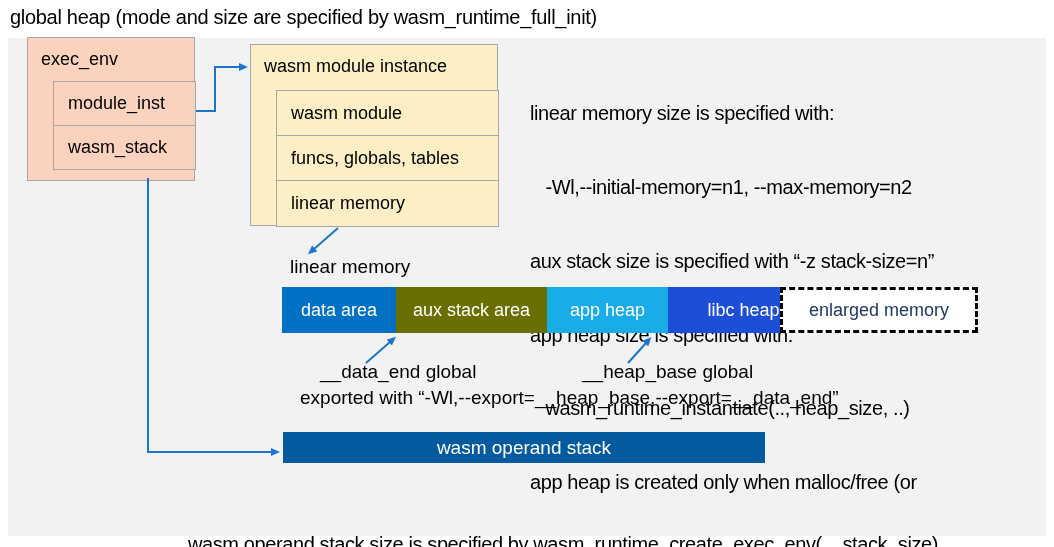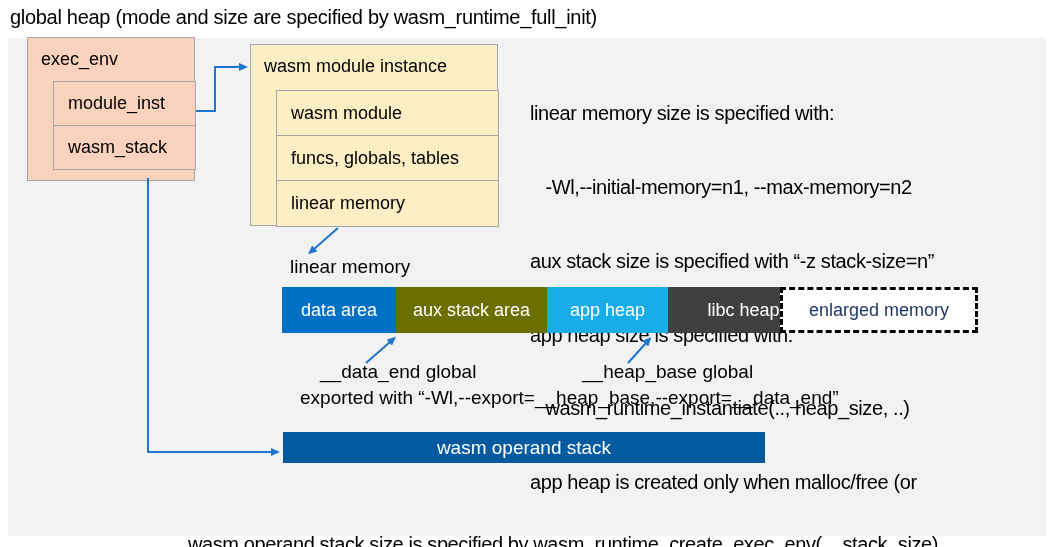--- a/index.html
+++ b/index.html
@@ -81,21 +81,21 @@
     <div>   wasm_runtime_instantiate(.., heap_size, ..)</div>
     <div>app heap is created only when malloc/free (or</div>
     <div>__new/__release for as) are not exported</div>
   </div>
 
   <div class="linmem-label">linear memory</div>
   <div class="membar">
     <div class="seg seg0" style="background: rgb(0, 113, 197);">data area</div>
     <div class="seg seg1" style="background: rgb(107, 110, 0);">aux stack area</div>
     <div class="seg seg2" style="background: rgb(24, 172, 232);">app heap</div>
-    <div class="seg seg3" style="background: #404040; padding-left: 39px;">libc heap</div>
+    <div class="seg seg3" style="background: #1d4ed8; padding-left: 39px;">libc heap</div>
     <div class="seg seg4" style="background: rgb(255, 255, 255);">enlarged memory</div>
   </div>
 
   <div class="ann ann-dataend">__data_end global</div>
   <div class="ann ann-heapbase">__heap_base global</div>
   <div class="ann ann-exported">exported with “-Wl,--export=__heap_base,--export=__data_end”</div>
 
   <div class="opstack">wasm operand stack</div>
 
   <div class="notes-bottom">

